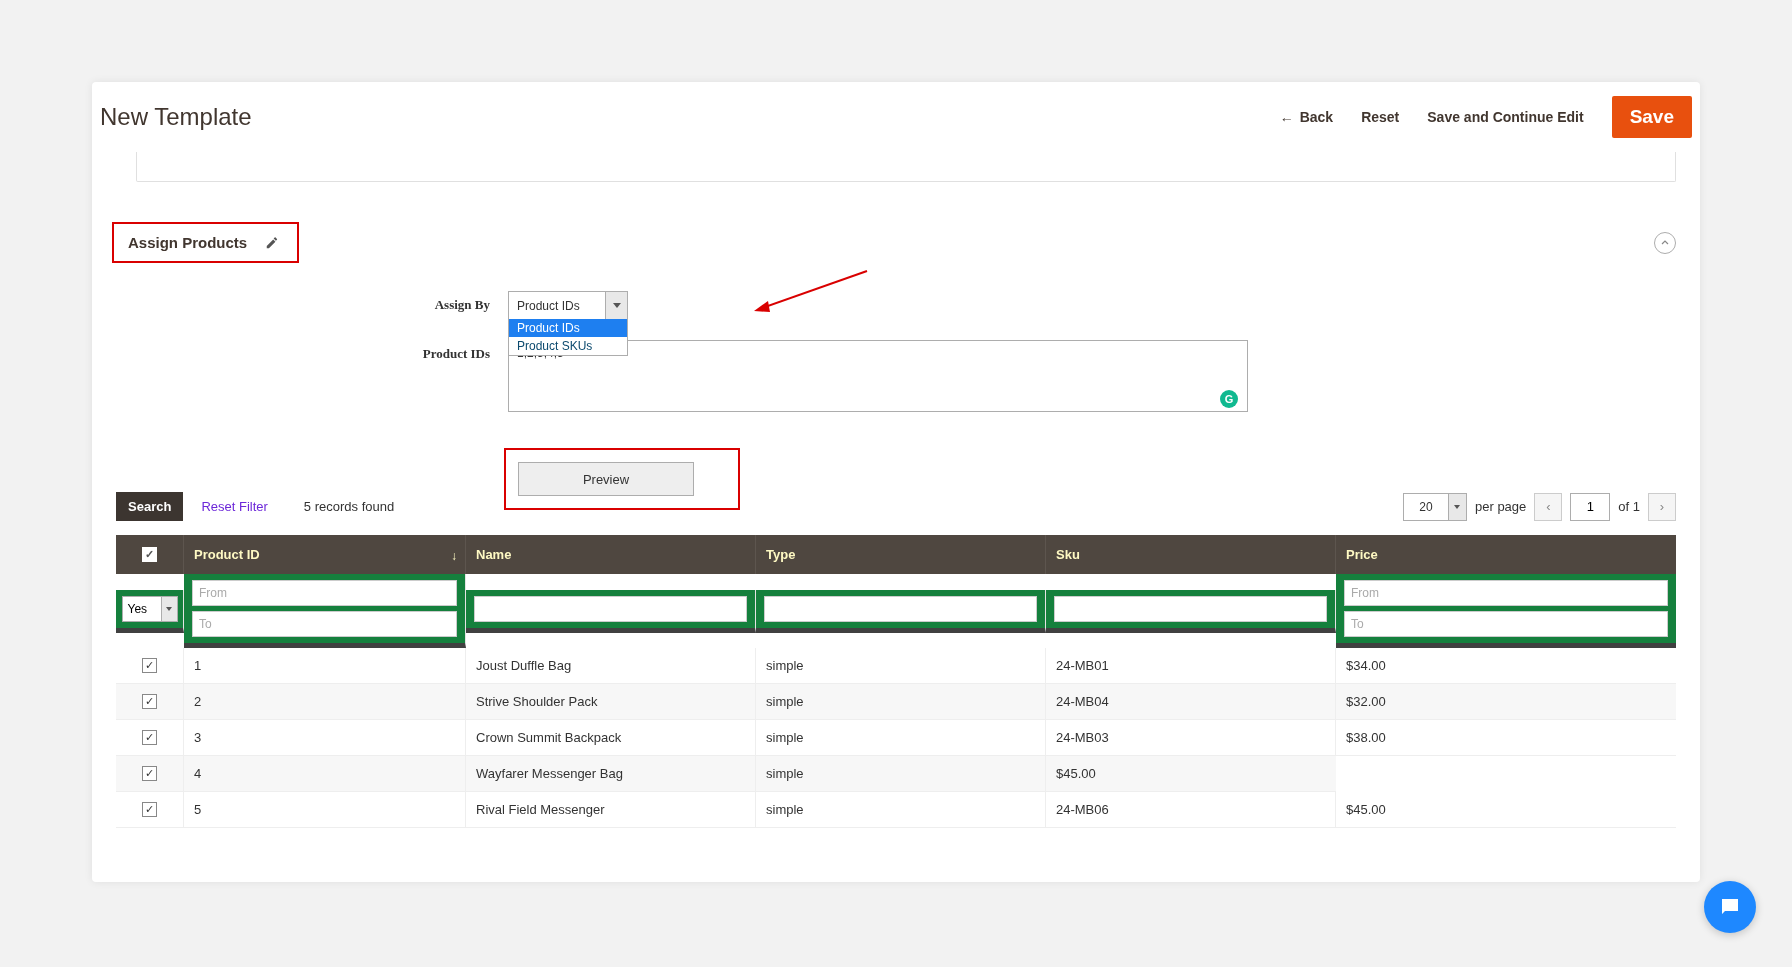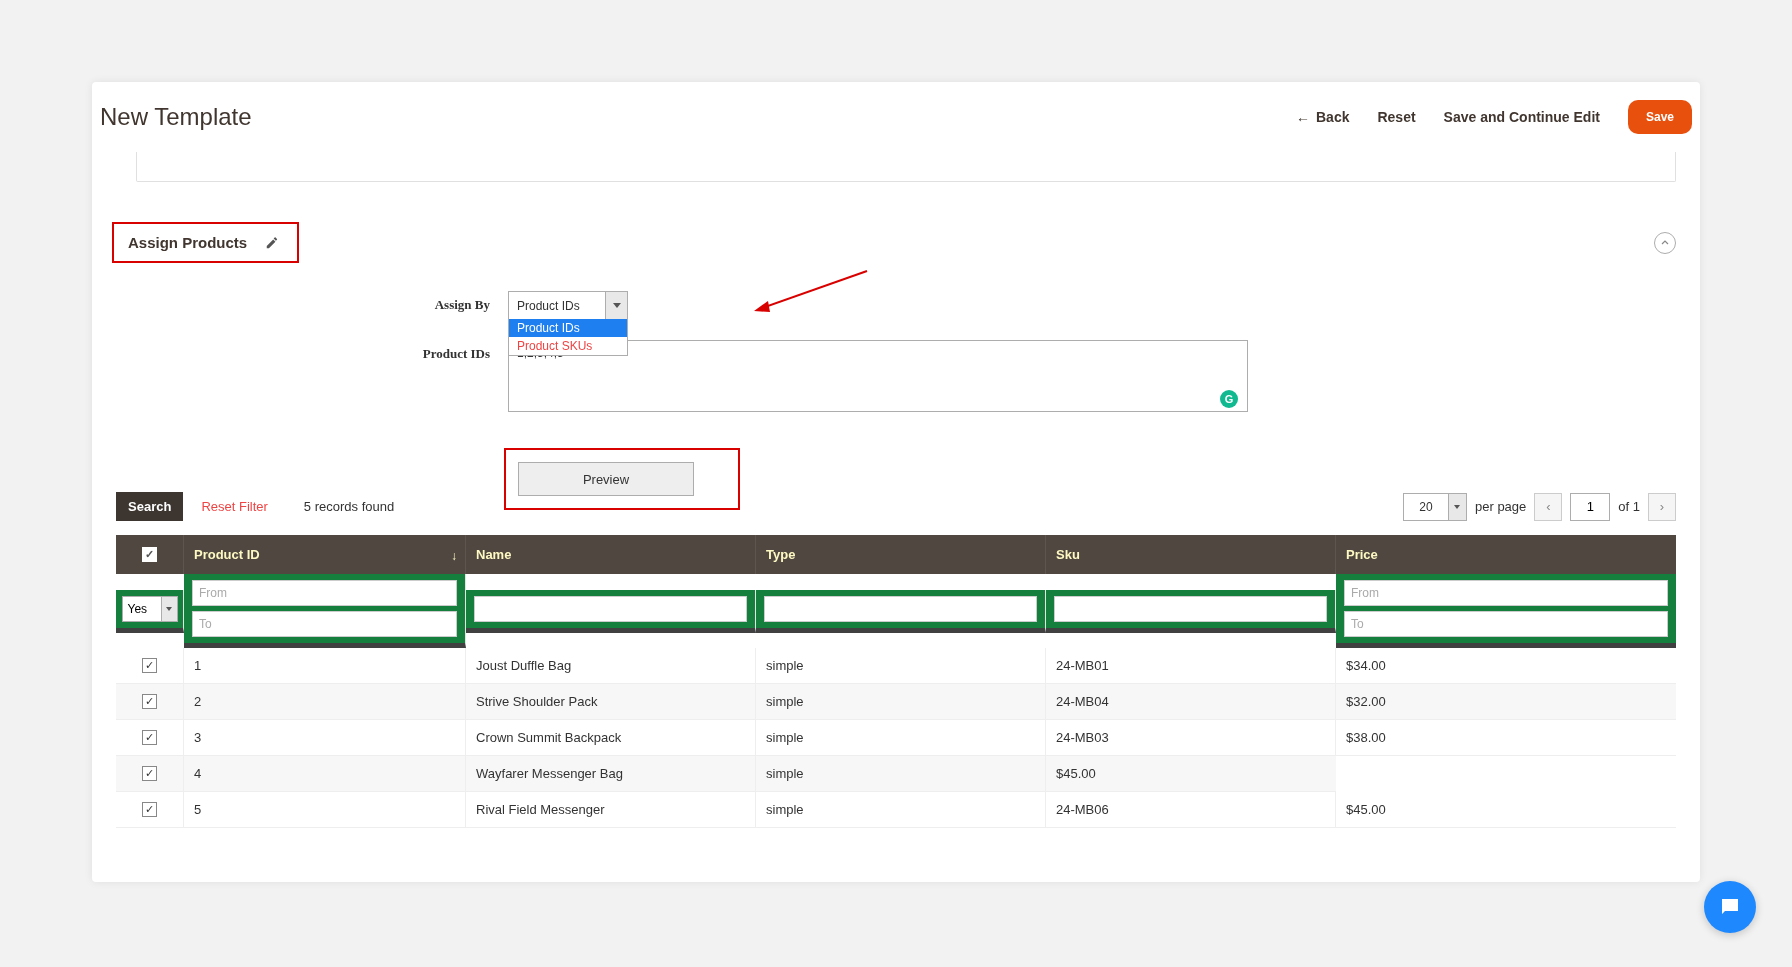--- a/index.html
+++ b/index.html
@@ -47,23 +47,23 @@
     cursor: pointer;
     display: flex;
     align-items: center;
     gap: 6px;
   }
   .hdr-link .arrow-left { font-size: 14px; }
   .btn-save {
     background: #e8500e;
     color: #fff;
     padding: 10px 18px;
-    font-size: 12px;
+    font-size: 19px;
     font-weight: 600;
-    border-radius: 10px;
+    border-radius: 2px;
     cursor: pointer;
   }
   
   .ghost-box {
     margin: 0 24px 0 44px;
     height: 30px;
     border: 1px solid #e0e0e0;
     border-top: none;
     border-radius: 0 0 2px 2px;
   }
@@ -150,21 +150,21 @@
     left: 0;
     width: 120px;
     border: 1px solid #adadad;
     border-top: none;
     background: #fff;
     z-index: 5;
   }
   .dropdown-open .opt {
     padding: 2px 8px;
     font-size: 12px;
-    color: #ef4444;
+    color: #0c4a6e;
     cursor: pointer;
   }
   .dropdown-open .opt.selected {
     background: #1e7ff0;
     color: #fff;
   }
   
   .red-arrow {
     position: absolute;
     left: 636px;
@@ -222,21 +222,21 @@
   .search-btn {
     background: #3c3530;
     color:#fff;
     padding: 7px 12px;
     font-size: 13px;
     font-weight:600;
     cursor:pointer;
   }
   .reset-link {
     margin-left: 18px;
-    color: #ef4444;
+    color: #6d28d9;
     font-size: 13px;
     cursor:pointer;
   }
   .records {
     margin-left: 36px;
     font-size: 13px;
     color: #333;
   }
   .toolbar-spacer { flex:1; }
   .pager {

